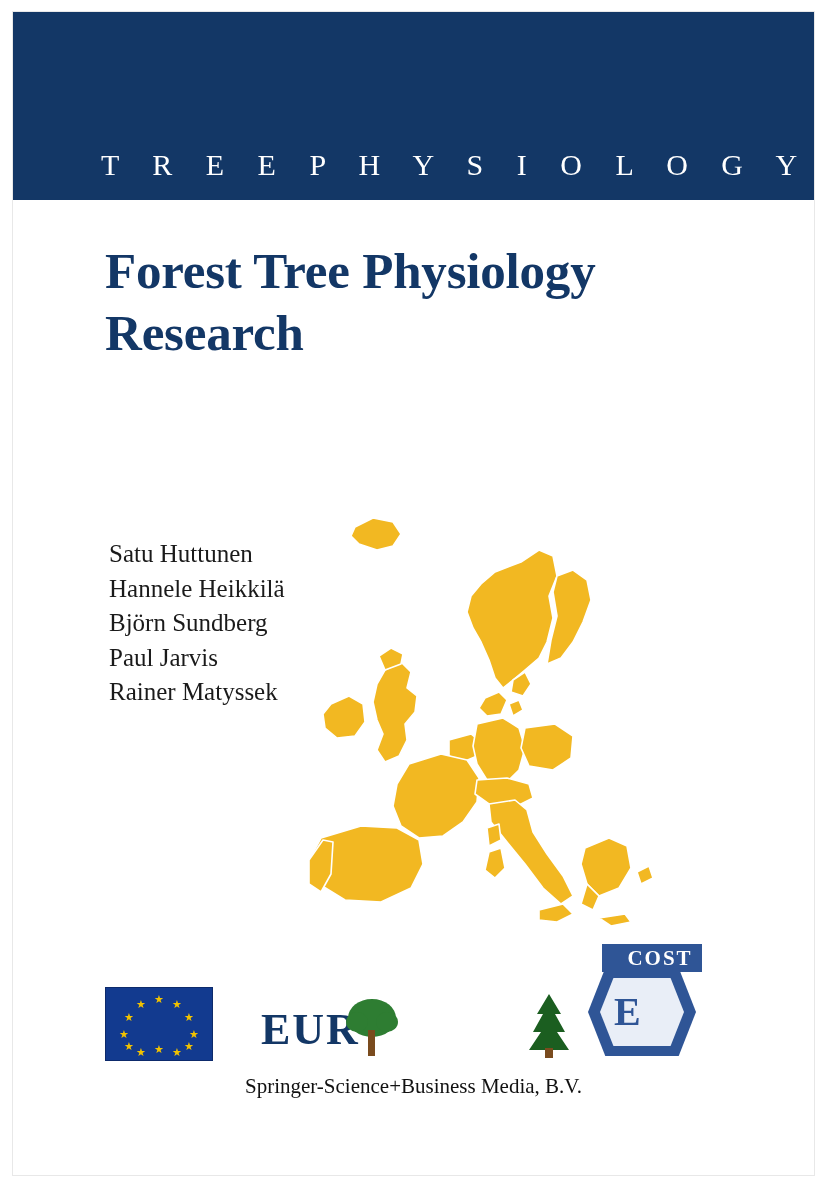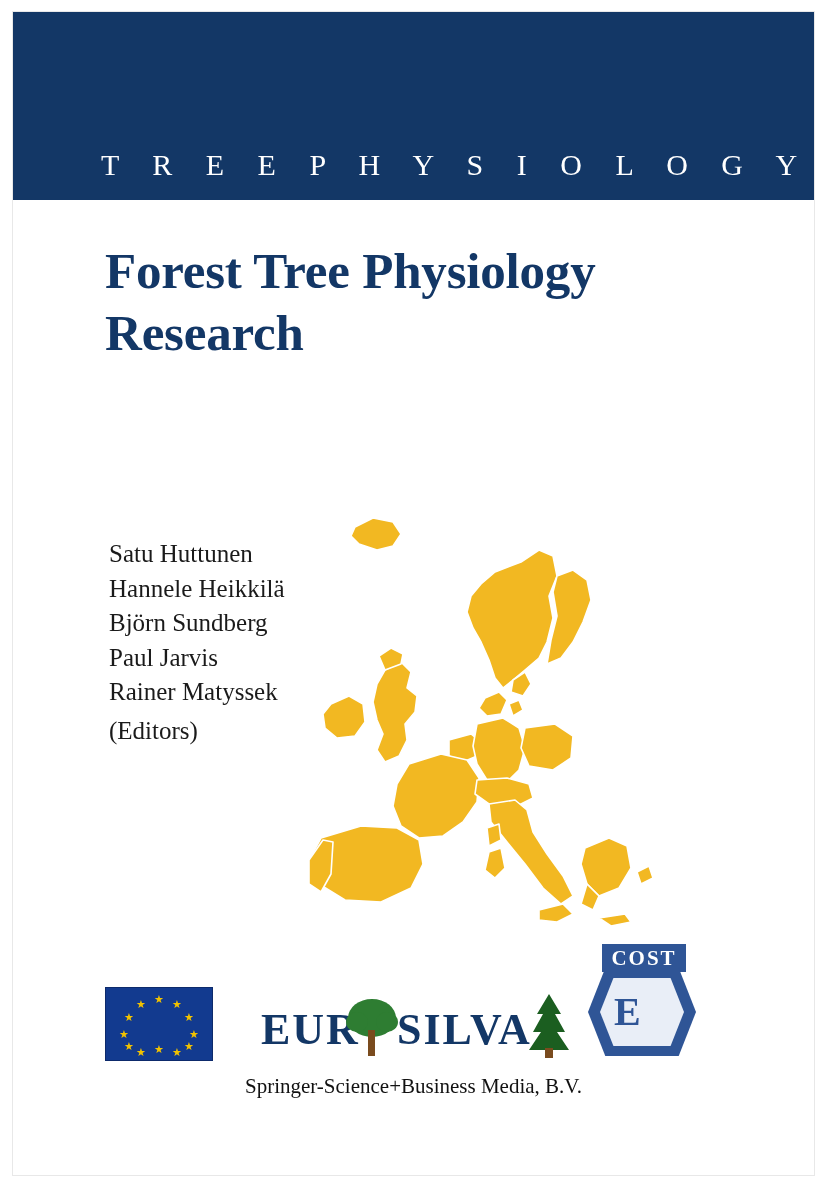--- a/index.html
+++ b/index.html
@@ -164,20 +164,21 @@
     width: 84px;
     height: 28px;
     background: #2f5596;
     color: #ffffff;
     font-family: "Liberation Serif", serif;
     font-weight: bold;
     font-size: 21px;
     letter-spacing: 2px;
     text-align: center;
     line-height: 28px;
+    padding-left: 16px;
   }
   .cost-body {
     position: absolute;
     left: 0;
     top: 24px;
     width: 108px;
     height: 88px;
     background: #2f5596;
     clip-path: polygon(16% 0%, 84% 0%, 100% 50%, 84% 100%, 16% 100%, 0% 50%);
   }
@@ -227,21 +228,20 @@
       <div class="title-line">Forest Tree Physiology</div>
       <div class="title-line">Research</div>
     </div>
 
     <div class="editors">
       <div class="editor-line">Satu Huttunen</div>
       <div class="editor-line">Hannele Heikkilä</div>
       <div class="editor-line">Björn Sundberg</div>
       <div class="editor-line">Paul Jarvis</div>
       <div class="editor-line">Rainer Matyssek</div>
-      <div class="editor-role">(Editors)</div>
     </div>
 
     <div class="map-wrap">
       <svg width="500" height="440" viewBox="0 0 500 440" xmlns="http://www.w3.org/2000/svg">
         <g fill="#F2B822" stroke="#ffffff" stroke-width="1.6" stroke-linejoin="round">
 
           <path d="M74 35 L92 26 L112 30 L120 42 L112 54 L96 58 L78 52 L70 44 Z"></path>
 
           <path d="M240 70 L258 58 L272 64 L276 84 L268 104 L272 126 L266 150 L258 166 L244 178 L232 188
                    L222 196 L214 186 L208 168 L200 150 L192 136 L186 120 L190 104 L200 92 L214 80 Z"></path>
@@ -317,21 +317,20 @@
       <div class="eurosilva">
         <span class="eurosilva-text" style="left:0;">EUR</span>
         <span class="tree-glyph" style="left:84px; top:-4px;">
           <svg width="54" height="62" viewBox="0 0 54 62" xmlns="http://www.w3.org/2000/svg">
             <ellipse cx="27" cy="22" rx="24" ry="19" fill="#2e7d32"></ellipse>
             <ellipse cx="12" cy="26" rx="11" ry="10" fill="#2e7d32"></ellipse>
             <ellipse cx="42" cy="26" rx="11" ry="10" fill="#2e7d32"></ellipse>
             <rect x="23" y="34" width="7" height="26" fill="#7a4b1e"></rect>
           </svg>
         </span>
-        <span class="eurosilva-text" style="left:136px;">SILVA</span>
         <span class="tree-glyph" style="left:264px; top:-8px;">
           <svg width="48" height="68" viewBox="0 0 48 68" xmlns="http://www.w3.org/2000/svg">
             <path d="M24 2 L36 22 L30 22 L40 40 L32 40 L44 58 L4 58 L16 40 L8 40 L18 22 L12 22 Z" fill="#1b5e20"></path>
             <rect x="20" y="56" width="8" height="10" fill="#7a4b1e"></rect>
           </svg>
         </span>
       </div>
 
       <div class="cost-logo">
         <div class="cost-top">COST</div>

